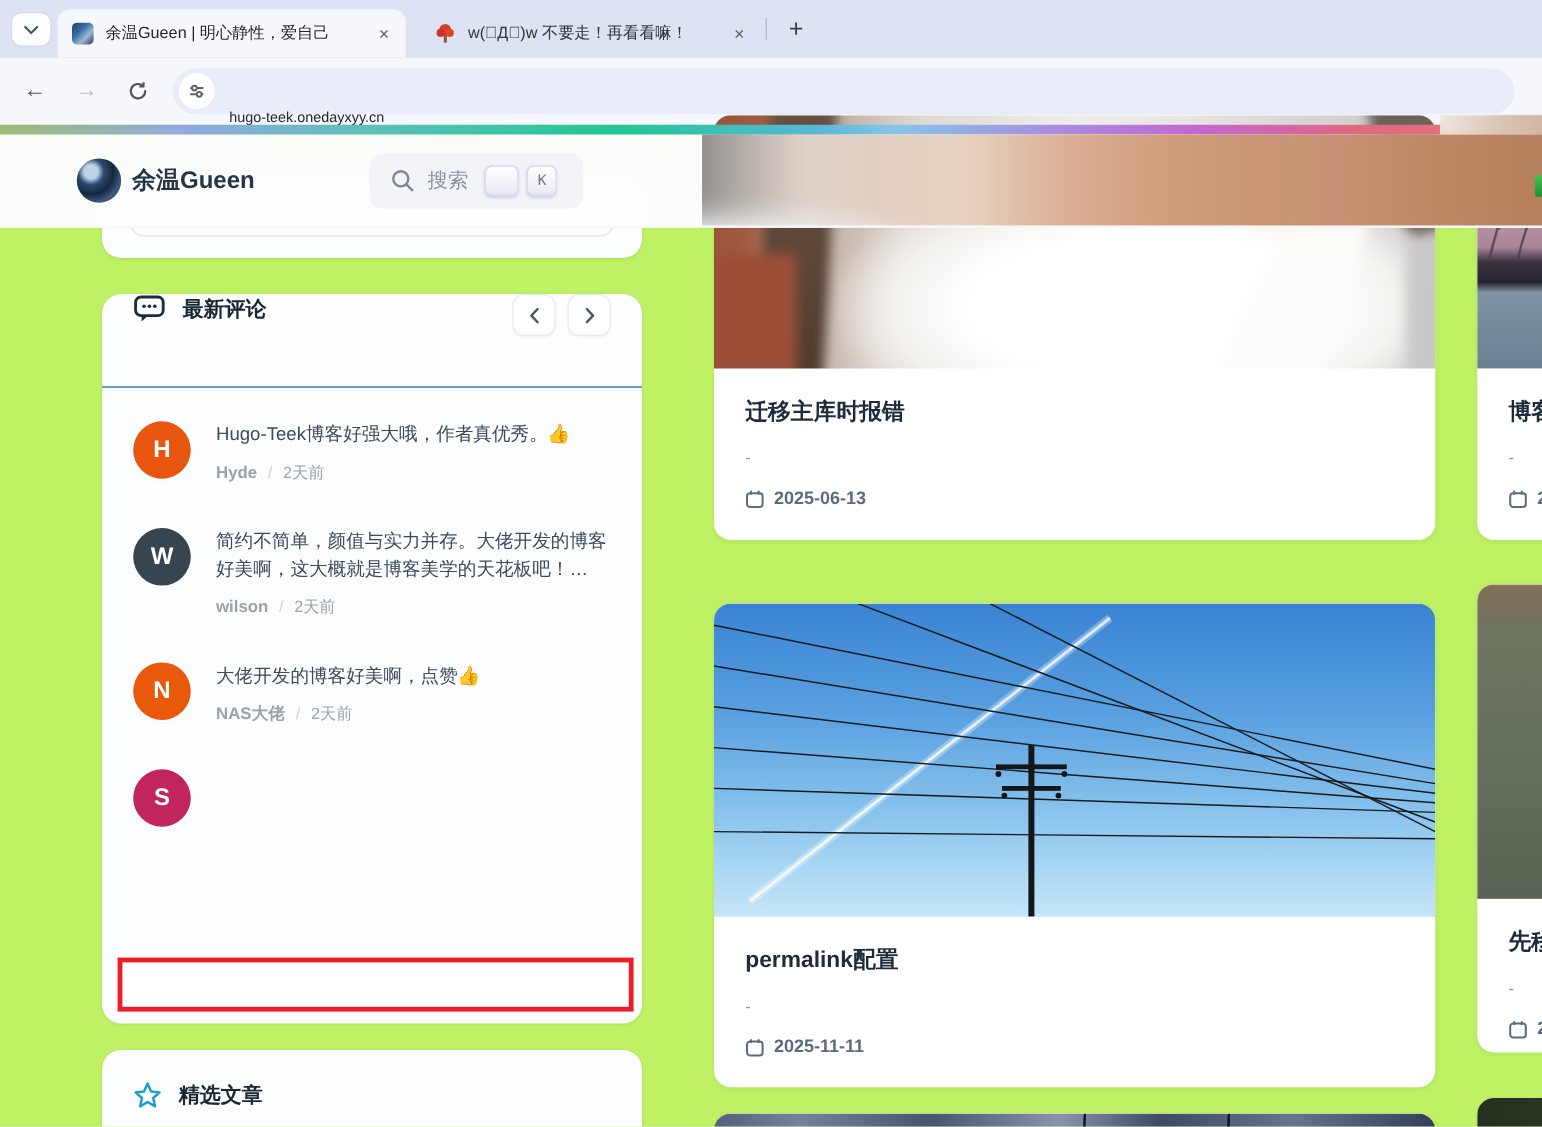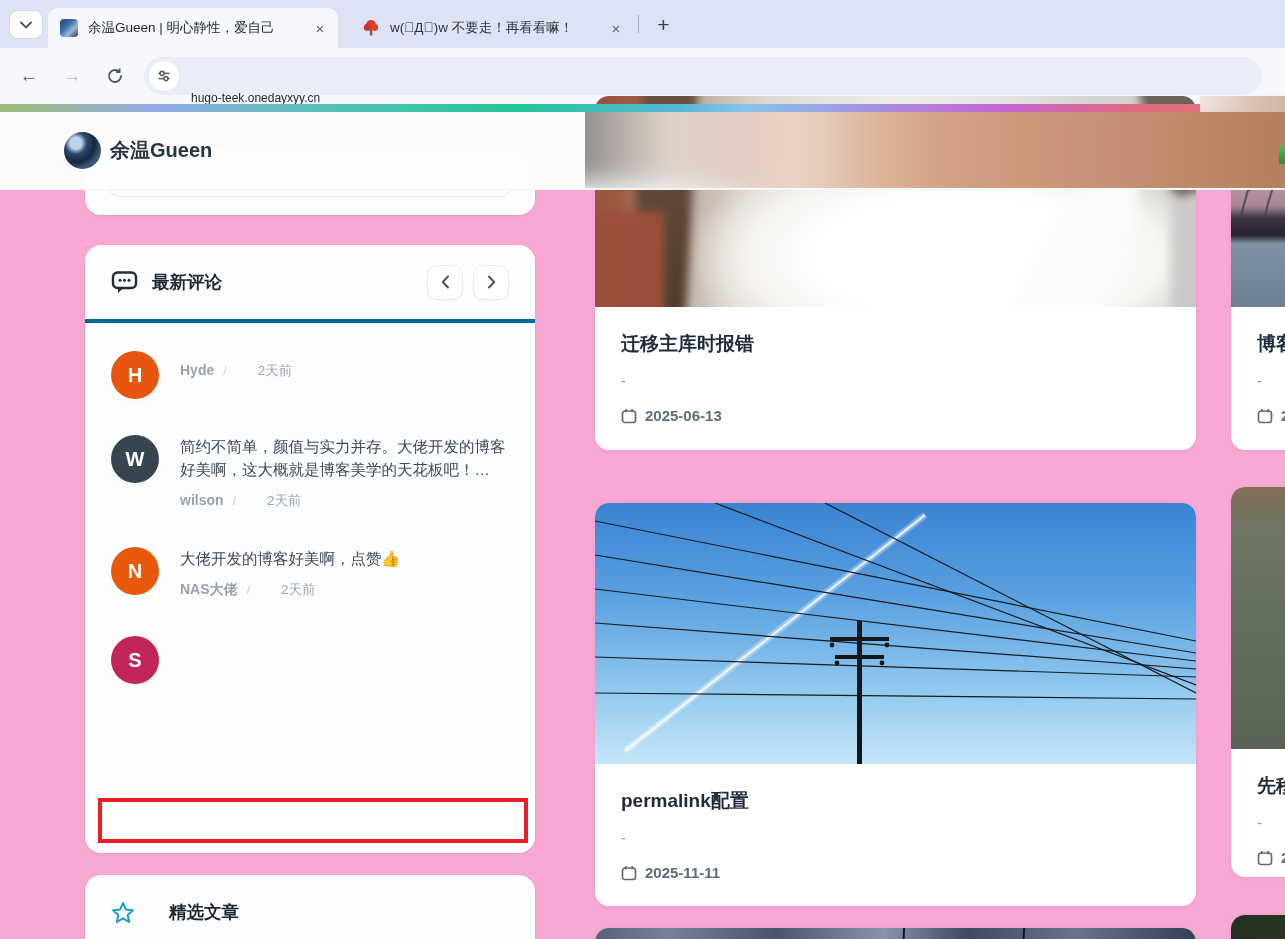--- a/index.html
+++ b/index.html
@@ -1,19 +1,19 @@
 <!DOCTYPE html>
 <html><head>
 <meta charset="utf-8">
 <style>
   * { margin:0; padding:0; box-sizing:border-box; }
   html,body { width:1285px; height:939px; overflow:hidden; }
   body { font-family:"Liberation Sans","DejaVu Sans",sans-serif; background:#f2f3f5; }
   .abs { position:absolute; }
-  #root { position:relative; width:1285px; height:939px; overflow:hidden; background:#f9a8d4; }
+  #root { position:relative; width:1285px; height:939px; overflow:hidden; background:#bef264; }
 
   
   .tabstrip { left:0; top:0; width:1285px; height:48px; background:#dde3f4; }
   .tab-search-btn { left:10px; top:11px; width:32px; height:27px; background:#fdfdff; border-radius:8px;
     display:flex; align-items:center; justify-content:center; box-shadow:0 0 0 1px rgba(150,160,200,.15); cursor:pointer; }
   .tab { top:8px; height:40px; display:flex; align-items:center; }
   .tab.active { left:48px; width:290px; background:#f6f8fe; border-radius:10px 10px 0 0; }
   .tab.inactive { left:350px; width:284px; }
   .tab .favicon { width:18px; height:18px; margin-left:12px; flex-shrink:0; }
   .fav1 { border-radius:4px; background:linear-gradient(135deg,#27406e 0%,#3a6ea5 38%,#9db8d8 66%,#23354f 100%); }
@@ -61,42 +61,42 @@
   .art-body { padding:25px 26px 0; }
   .art-title { font-size:19px; font-weight:bold; color:#1e2b3b; line-height:24px; white-space:nowrap; overflow:hidden; }
   .art-excerpt { margin-top:16px; font-size:14px; color:#8b95a1; line-height:18px; }
   .art-meta { margin-top:17px; display:flex; align-items:center; gap:8px; font-size:15px; font-weight:bold; color:#5d6c7b; }
 
   
   .stub-card { left:85px; top:150px; width:450px; height:65px; z-index:1; }
   .stub-inner { position:absolute; left:23px; right:23px; top:-28px; height:75px; border:1px solid #e2e5ea; border-radius:12px; }
 
   .comments-card { left:85px; top:245px; width:450px; height:608px; z-index:1; position:absolute; }
-  .c-header { height:78px; display:flex; align-items:center; padding:0 26px; border-bottom:4px solid #0369a1; }
+  .c-header { height:78px; display:flex; padding:0 26px; border-bottom:1px solid #0369a1; }
   .c-title { margin-left:14px; font-size:17.5px; font-weight:bold; color:#1b2733; }
   .c-nav { margin-left:auto; display:flex; gap:10px; }
   .c-nav-btn { width:36px; height:35px; background:#fff; border:1px solid #e7eaee; border-radius:10px;
     display:flex; align-items:center; justify-content:center; cursor:pointer; box-shadow:0 1px 2px rgba(25,35,60,.04); }
   .c-list { padding:28px 26px 0; }
   .c-item { display:flex; gap:21px; margin-bottom:36px; cursor:pointer; }
   .c-avatar { width:48px; height:48px; border-radius:50%; flex-shrink:0; display:flex; align-items:center; justify-content:center;
     color:#fff; font-size:20px; font-weight:bold; box-shadow:0 0 0 2px #fff,0 1px 3px rgba(0,0,0,.15); }
   .c-avatar.img { background:
     radial-gradient(ellipse at 50% 112%, #e78a3e 0 26%, rgba(0,0,0,0) 27%),
     radial-gradient(circle at 50% 16%, #b8542f 0 30%, rgba(0,0,0,0) 31%),
     radial-gradient(circle, #f6c6c0 0 100%); }
   .c-text { font-size:15.5px; line-height:23px; color:#3c4a5c; }
   .c-meta { margin-top:9px; font-size:14px; line-height:20px; }
   .c-name { font-weight:bold; color:#99a1ad; }
   .c-sep { color:#ccd2da; margin:0 5px; font-size:13.5px; }
-  .c-time { color:#9aa2ae; font-size:13.5px;margin-left:22px; }
+  .c-time { color:#9aa2ae; font-size:13.5px; }
   .red-box { position:absolute; left:13px; top:553px; width:430px; height:45px; background:#ffffff; border:4px solid #ee1c25; }
 
   .featured-card { left:85px; top:875px; width:450px; height:90px; border-radius:16px 16px 0 0; }
-  .f-header { display:flex; align-items:center; padding:25px 26px 0;gap:20px; }
+  .f-header { display:flex; align-items:center; padding:25px 26px 0; }
   .f-title { margin-left:14px; font-size:17.5px; font-weight:bold; color:#1b2733; }
 
   
   .blursoft { position:absolute; inset:-12px; filter:blur(5px); }
   .img-cat .base { position:absolute; inset:0;
     background:linear-gradient(97deg,#93503a 0%,#a05a41 8%,#b8a697 16%,#ded8d2 28%,#efedea 48%,#e8e6e3 62%,#d6d4d2 78%,#c9c7c6 100%); }
   .img-cat .trunk { position:absolute; left:8.5%; top:0; bottom:0; width:9%;
     background:linear-gradient(180deg,#6a5242,#4e3b2e); transform:rotate(3deg); }
   .img-cat .brick { position:absolute; left:0; bottom:0; width:13%; height:46%; background:#9c4f38; }
   .img-cat .body { position:absolute; left:18%; right:6%; top:26%; bottom:-12%;
@@ -176,20 +176,29 @@
     </div>
   </div>
 
   <div class="abs grad-line"></div>
 
   <div class="abs site-header">
     <div class="brand">
       <div class="brand-avatar"></div>
       <div class="brand-name">余温Gueen</div>
     </div>
+    <div class="search-box">
+      <svg class="mag" width="21" height="21" viewBox="0 0 21 21">
+        <circle cx="9" cy="9" r="6.3" fill="none" stroke="#7d8796" stroke-width="2"></circle>
+        <line x1="13.6" y1="13.6" x2="18.5" y2="18.5" stroke="#7d8796" stroke-width="2" stroke-linecap="round"></line>
+      </svg>
+      <div class="search-ph">搜索</div>
+      <div class="keycap key-ctrl"></div>
+      <div class="keycap key-k">K</div>
+    </div>
   </div>
 
   <div class="abs card stub-card">
     <div class="stub-inner"></div>
   </div>
 
   <div class="card comments-card">
     <div class="c-header">
       <svg width="27" height="25" viewBox="0 0 27 25">
         <rect x="2" y="2.5" width="23" height="15.5" rx="4.5" fill="none" stroke="#1d2d3d" stroke-width="2.4"></rect>
@@ -210,20 +219,21 @@
               <polyline points="2,1.5 7.2,7 2,12.5" fill="none" stroke="#475569" stroke-width="2" stroke-linecap="round" stroke-linejoin="round"></polyline>
             </svg>
         </div>
       </div>
     </div>
     <div class="c-list">
 
       <div class="c-item">
         <div class="c-avatar" style="background: rgb(232, 85, 15);">H</div>
         <div>
+          <div class="c-text">Hugo-Teek博客好强大哦，作者真优秀。👍</div>
           <div class="c-meta">
             <span class="c-name">Hyde</span>
             <span class="c-sep">/</span>
             <span class="c-time">2天前</span>
           </div>
         </div>
       </div>
 
       <div class="c-item">
         <div class="c-avatar" style="background: rgb(54, 69, 79);">W</div>

